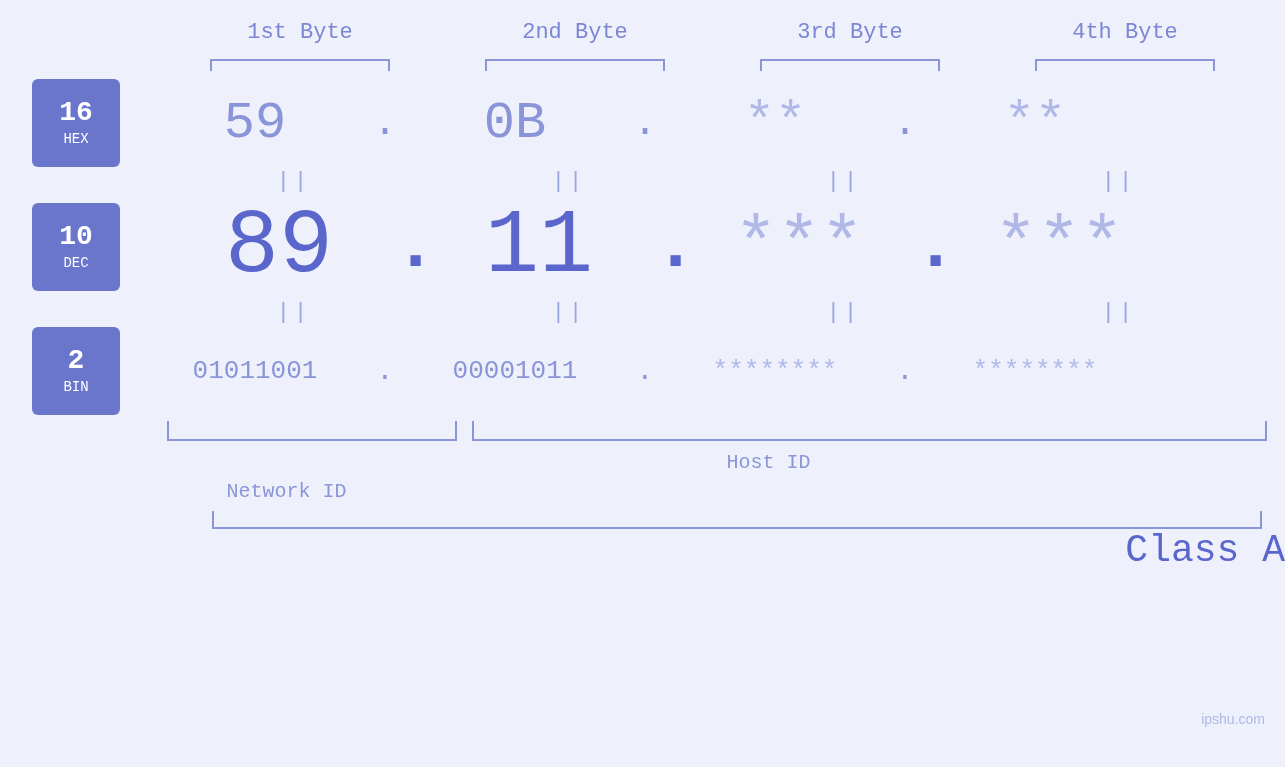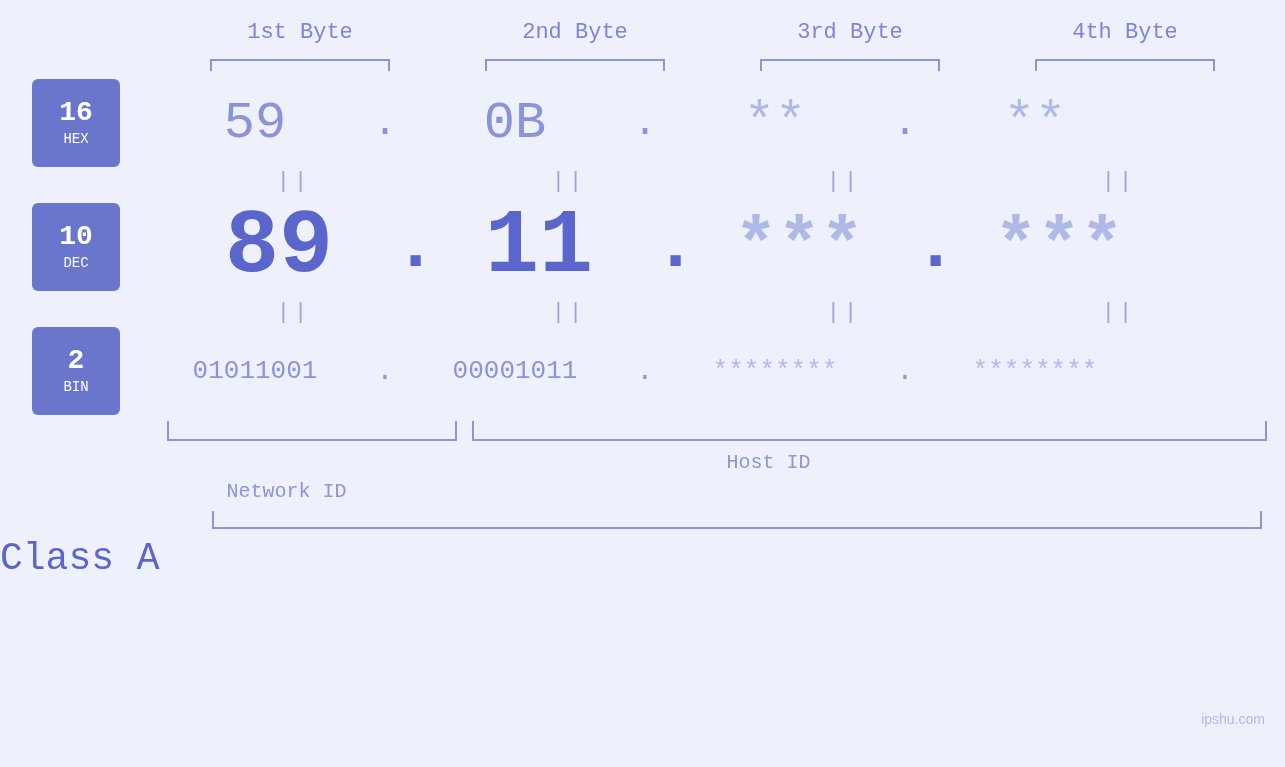--- a/index.html
+++ b/index.html
@@ -116,21 +116,21 @@
       justify-content: center;
     }
 
     .byte-value.hex {
       font-size: 52px;
       color: #8a95d9;
     }
 
     .byte-value.dec {
       font-size: 90px;
-      font-weight: bold;
+      font-weight: normal;
       color: #5a66cc;
       text-align: center;
     }
 
     .byte-value.dec.masked {
       font-size: 72px;
     }
 
     .byte-value.bin {
       font-size: 26px;
@@ -211,22 +211,21 @@
       border-left: 2px solid #8b96d9;
       border-right: 2px solid #8b96d9;
       height: 18px;
     }
 
     
     .class-label {
       color: #5a66cc;
       font-size: 38px;
       font-family: 'Courier New', Courier, monospace;
-      margin-top: 8px;
-      text-align: left;
+      text-align: right;
       width: 100%;
     }
 
     
     .watermark {
       position: absolute;
       bottom: 14px;
       right: 20px;
       color: #b0b8e8;
       font-size: 14px;

